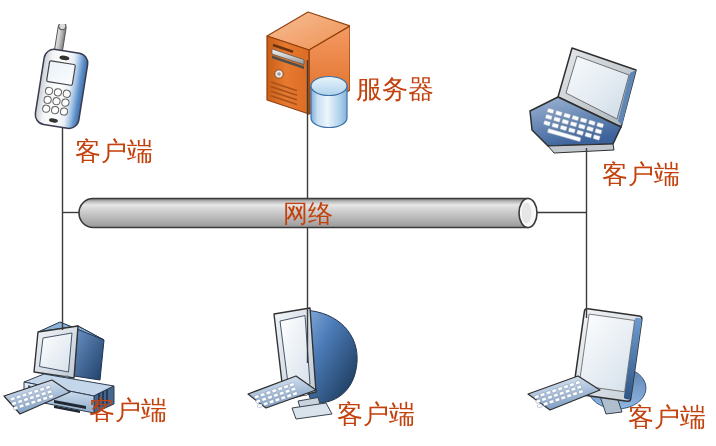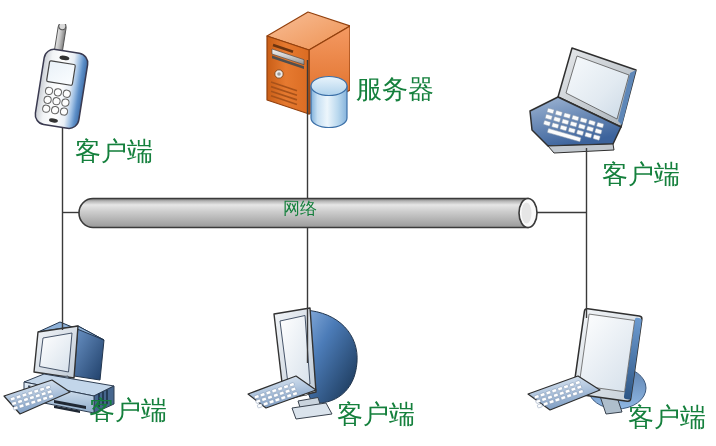--- a/index.html
+++ b/index.html
@@ -3,22 +3,22 @@
 <meta charset="utf-8">
 <style>
   html,body{margin:0;padding:0;background:#fff;}
   .stage{position:relative;width:716px;height:446px;background:#fff;overflow:hidden;
          font-family:"Liberation Sans","DejaVu Sans",sans-serif;}
   .dev{position:absolute;z-index:10;}
   .dev svg{display:block;width:100%;height:100%;}
   svg.lines{position:absolute;left:0;top:0;z-index:20;}
   .pipe{position:absolute;left:76px;top:196px;width:466px;height:34px;z-index:30;}
   .pipe svg{display:block;width:100%;height:100%;}
-  .lbl{position:absolute;z-index:40;font-size:26px;line-height:1.05;color:#15803d;white-space:nowrap;}
-  .lbl.pipe-label{font-size:17px;}
+  .lbl{position:absolute;z-index:40;font-size:26px;line-height:1.05;color:#c2410c;white-space:nowrap;}
+  .lbl.pipe-label{font-size:25px;}
 </style>
 </head>
 <body>
 
 <div class="stage">
 
   <div class="dev" style="left:30px;top:24px;width:70px;height:112px">
     <svg viewBox="0 0 70 112" xmlns="http://www.w3.org/2000/svg">
       <defs>
         <linearGradient id="antG" x1="0" y1="0" x2="1" y2="0">

